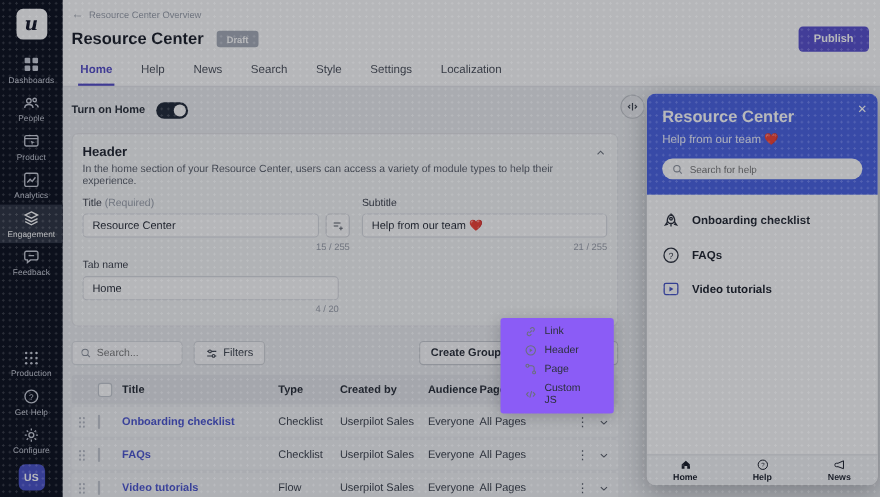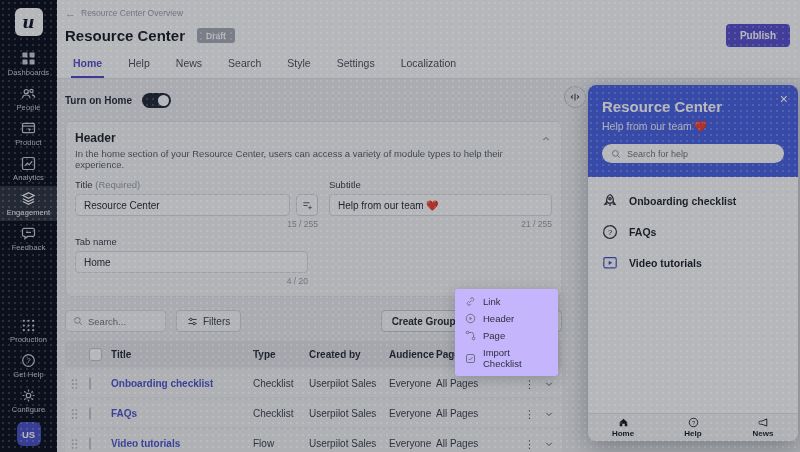--- a/index.html
+++ b/index.html
@@ -67,22 +67,22 @@
   .trow { display:grid; grid-template-columns:18px 28px 142px 56px 80px 47px 64px 1fr; align-items:center; height:27px; }
   .thead { background:#e7e9ec; border-radius:3px; height:26px; font-size:10px; font-weight:bold; color:#262b35; }
   .tbody-row { background:#f5f6f8; border-radius:3px; margin-top:3px; font-size:10px; color:#3c424c; }
   .cell-link { color:#4b55d0; font-weight:bold; cursor:pointer; }
   .cb { width:13px; height:13px; background:#fff; border:1px solid #c6cad1; border-radius:3px; cursor:pointer; }
   .dragh { display:flex; justify-content:center; color:#b6bbc4; cursor:grab; }
   .row-actions { display:flex; justify-content:flex-end; align-items:center; gap:9px; padding-right:8px; color:#555b65; }
   .kebab { font-size:11px; letter-spacing:0; line-height:10px; cursor:pointer; }
 
   
-  .menu { position:absolute; left:455px; top:289px; width:103px; background:#c4b5fd; border-radius:3px;
-          box-shadow:0 3px 14px rgba(20,24,34,.22); padding:4px 0; z-index:100; }
+  .menu { position:absolute; left:455px; top:289px; width:103px; background:#8b5cf6; border-radius:3px;
+          box-shadow:0 3px 14px rgba(20,24,34,.22); padding:4px 12px; z-index:100; }
   .menu-item { display:flex; align-items:center; gap:7px; padding:3px 10px; font-size:9.5px; color:#2b303a; cursor:pointer; }
   .menu-item .mic { color:#6a707a; display:flex; }
 
   
   .panel { position:absolute; left:588px; top:85px; width:210px; height:356px; background:#fff; border-radius:8px; overflow:hidden;
            box-shadow:0 6px 22px rgba(10,14,24,.30); z-index:20; display:flex; flex-direction:column; }
   .panel-head { background:#4b64e4; color:#fff; padding:13px 14px 14px; position:relative; }
   .panel-head h2 { font-size:15px; font-weight:bold; }
   .panel-head .sub { font-size:10.5px; margin-top:5px; color:#eef1ff; }
   .panel-close { position:absolute; right:10px; top:6px; font-size:14px; color:#fff; cursor:pointer; }
@@ -515,19 +515,18 @@
           <circle cx="3.6" cy="3.6" r="1.9"></circle>
           <circle cx="12.4" cy="12.4" r="1.9"></circle>
           <path d="M5.5 3.6h4a3 3 0 0 1 3 3v3.9"></path>
         </svg>
       </span>
     <span>Page</span>
   </div>
   <div class="menu-item">
     <span class="mic">
         <svg width="11" height="11" viewBox="0 0 16 16" fill="none" stroke="currentColor" stroke-width="1.4">
-          <rect x="2.2" y="2.2" width="11.6" height="11.6" rx="2"></rect>
-          <path d="M5 8.2l2 2 4-4.2"></path>
+          <path d="M5 5L2.4 8 5 11M11 5l2.6 3L11 11M9.2 3.6L6.8 12.4"></path>
         </svg>
       </span>
-    <span>Import Checklist</span>
+    <span>Custom JS</span>
   </div>
 </div>
 
 </body></html>

